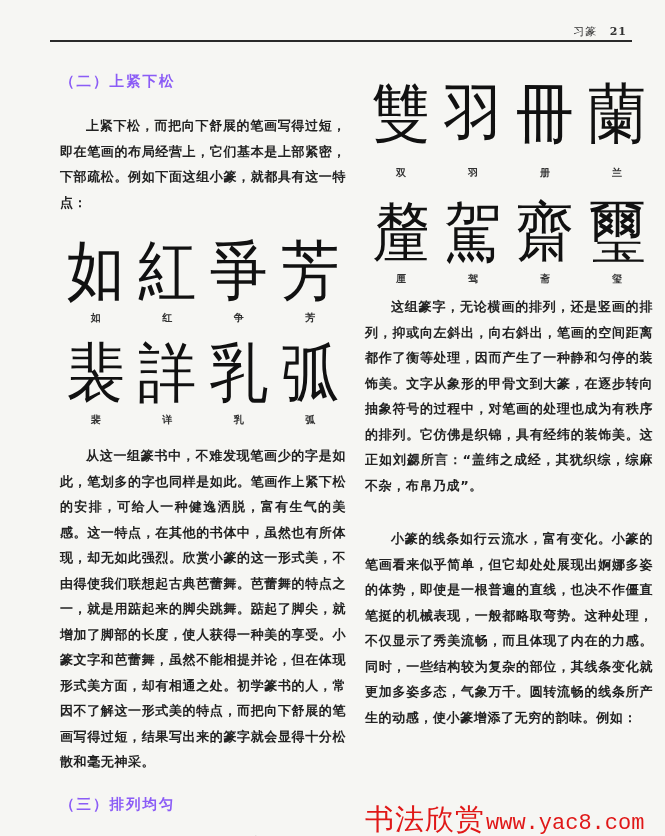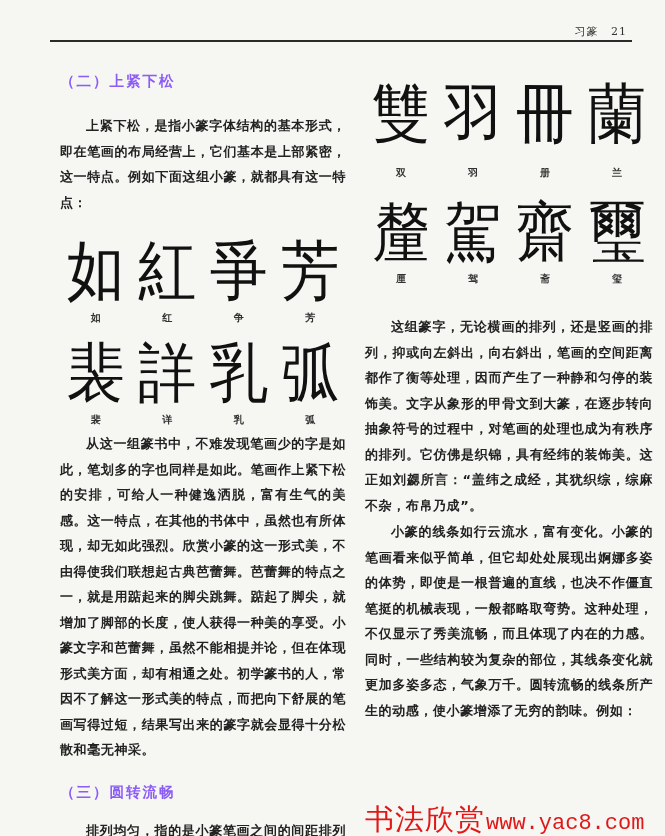--- a/index.html
+++ b/index.html
@@ -7,21 +7,21 @@
       width: 665px; height: 836px; overflow: hidden; position: relative;
       background: #f6f6f3;
       font-family: "DejaVu Serif", "Liberation Serif", serif;
       color: #1e1e1e;
     }
     .page { position: absolute; inset: 0; }
     .running-head {
       position: absolute; top: 24px; right: 38px;
       font-size: 11px; letter-spacing: 1px; color: #333;
     }
-    .running-head .pg { margin-left: 8px; font-weight: normal; }
+    .running-head .pg { margin-left: 8px; font-weight: bold; }
     .rule {
       position: absolute; left: 50px; top: 40px; width: 582px; height: 2px;
       background: #2a2a2a;
     }
     .col { position: absolute; }
     .col-left { left: 60px; top: 72px; width: 286px; }
     .col-right { left: 365px; top: 80px; width: 288px; }
     .section-title {
       font-size: 14.5px; letter-spacing: 2px; color: #8b5cf6; margin: 0;
       font-family: "DejaVu Sans", "Liberation Sans", sans-serif;
@@ -55,21 +55,21 @@
 <div class="page">
 
   <div class="running-head">
     <span>习篆</span>
     <span class="pg">21</span>
   </div>
   <div class="rule"></div>
 
   <div class="col col-left">
     <h2 class="section-title">（二）上紧下松</h2>
-    <p class="para" style="margin-top:22px">上紧下松，是指小篆字体结构的基本形式，即在笔画的布局经营上，它们基本是上部紧密，这一特点。例如下面这组小篆，就都具有这一特点：</p>
+    <p class="para" style="margin-top:22px">上紧下松，而把向下舒展的笔画写得过短，即在笔画的布局经营上，它们基本是上部紧密，下部疏松。例如下面这组小篆，就都具有这一特点：</p>
 
     <div class="seal-grid" style="margin-top:22px">
       <div>
           <div class="seal">如</div>
           <div class="seal-label">如</div>
         </div>
       <div>
           <div class="seal">紅</div>
           <div class="seal-label">红</div>
         </div>
@@ -95,23 +95,23 @@
       <div>
           <div class="seal">乳</div>
           <div class="seal-label">乳</div>
         </div>
       <div>
           <div class="seal">弧</div>
           <div class="seal-label">弧</div>
         </div>
     </div>
 
-    <p class="para" style="margin-top:4px">从这一组篆书中，不难发现笔画少的字是如此，笔划多的字也同样是如此。笔画作上紧下松的安排，可给人一种健逸洒脱，富有生气的美感。这一特点，在其他的书体中，虽然也有所体现，却无如此强烈。欣赏小篆的这一形式美，不由得使我们联想起古典芭蕾舞。芭蕾舞的特点之一，就是用踮起来的脚尖跳舞。踮起了脚尖，就增加了脚部的长度，使人获得一种美的享受。小篆文字和芭蕾舞，虽然不能相提并论，但在体现形式美方面，却有相通之处。初学篆书的人，常因不了解这一形式美的特点，而把向下舒展的笔画写得过短，结果写出来的篆字就会显得十分松散和毫无神采。</p>
+    <p class="para" style="margin-top:16px">从这一组篆书中，不难发现笔画少的字是如此，笔划多的字也同样是如此。笔画作上紧下松的安排，可给人一种健逸洒脱，富有生气的美感。这一特点，在其他的书体中，虽然也有所体现，却无如此强烈。欣赏小篆的这一形式美，不由得使我们联想起古典芭蕾舞。芭蕾舞的特点之一，就是用踮起来的脚尖跳舞。踮起了脚尖，就增加了脚部的长度，使人获得一种美的享受。小篆文字和芭蕾舞，虽然不能相提并论，但在体现形式美方面，却有相通之处。初学篆书的人，常因不了解这一形式美的特点，而把向下舒展的笔画写得过短，结果写出来的篆字就会显得十分松散和毫无神采。</p>
 
-    <h2 class="section-title" style="margin-top:20px">（三）圆转流畅</h2>
+    <h2 class="section-title" style="margin-top:20px">（三）排列均匀</h2>
     <p class="para" style="margin-top:16px">排列均匀，指的是小篆笔画之间的间距排列要相等。例如下面这组小篆：</p>
   </div>
 
   <div class="col col-right">
     <div class="seal-grid">
       <div>
           <div class="seal">雙</div>
           <div class="seal-label" style="margin-top:18px">双</div>
         </div>
       <div>
@@ -140,21 +140,21 @@
       <div>
           <div class="seal">齋</div>
           <div class="seal-label">斋</div>
         </div>
       <div>
           <div class="seal">璽</div>
           <div class="seal-label">玺</div>
         </div>
     </div>
 
-    <p class="para" style="margin-top:28px">这组篆字，无论横画的排列，还是竖画的排列，抑或向左斜出，向右斜出，笔画的空间距离都作了衡等处理，因而产生了一种静和匀停的装饰美。文字从象形的甲骨文到大篆，在逐步转向抽象符号的过程中，对笔画的处理也成为有秩序的排列。它仿佛是织锦，具有经纬的装饰美。这正如刘勰所言：“盖纬之成经，其犹织综，综麻不杂，布帛乃成”。</p>
+    <p class="para" style="margin-top:8px">这组篆字，无论横画的排列，还是竖画的排列，抑或向左斜出，向右斜出，笔画的空间距离都作了衡等处理，因而产生了一种静和匀停的装饰美。文字从象形的甲骨文到大篆，在逐步转向抽象符号的过程中，对笔画的处理也成为有秩序的排列。它仿佛是织锦，具有经纬的装饰美。这正如刘勰所言：“盖纬之成经，其犹织综，综麻不杂，布帛乃成”。</p>
 
-    <p class="para" style="margin-top:1px">小篆的线条如行云流水，富有变化。小篆的笔画看来似乎简单，但它却处处展现出婀娜多姿的体势，即使是一根普遍的直线，也决不作僵直笔挺的机械表现，一般都略取弯势。这种处理，不仅显示了秀美流畅，而且体现了内在的力感。同时，一些结构较为复杂的部位，其线条变化就更加多姿多态，气象万千。圆转流畅的线条所产生的动感，使小篆增添了无穷的韵味。例如：</p>
+    <p class="para" style="margin-top:28px">小篆的线条如行云流水，富有变化。小篆的笔画看来似乎简单，但它却处处展现出婀娜多姿的体势，即使是一根普遍的直线，也决不作僵直笔挺的机械表现，一般都略取弯势。这种处理，不仅显示了秀美流畅，而且体现了内在的力感。同时，一些结构较为复杂的部位，其线条变化就更加多姿多态，气象万千。圆转流畅的线条所产生的动感，使小篆增添了无穷的韵味。例如：</p>
   </div>
 
   <div class="watermark">
     <span class="wm-cn">书法欣赏</span><span class="wm-url">www.yac8.com</span>
   </div>
 </div>
 
 </body></html>

